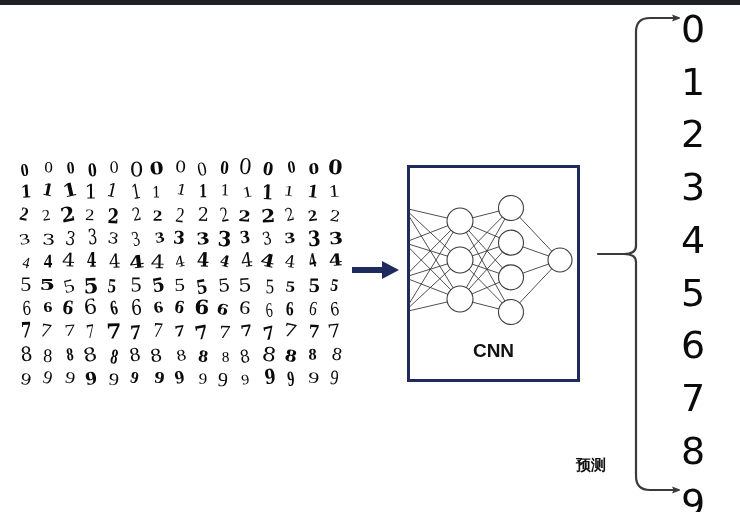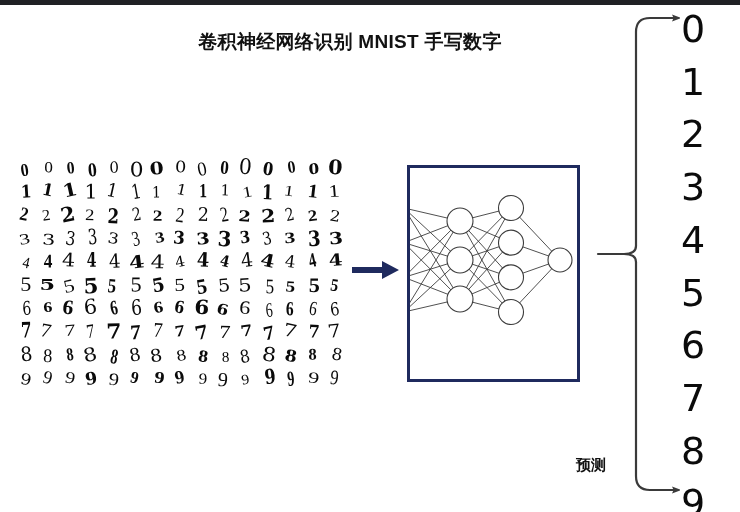--- a/index.html
+++ b/index.html
@@ -131,21 +131,20 @@
     line-height: 1;
   }
 </style>
 </head>
 <body>
 
 <div id="slide">
 
   <div id="top-bar"></div>
 
-  <div id="slide-title">卷积神经网络识别 MNIST 手写数字</div>
 
   <div id="mnist-grid">
       <div class="digit-cell">
         <span class="digit-glyph" style="font-weight: bold; font-family: &quot;Liberation Serif&quot;, serif; transform: translate(-0.5px, 1.5px) rotate(-8.4deg) scale(0.95, 1.07);">0</span>
       </div>
       <div class="digit-cell">
         <span class="digit-glyph" style="font-weight: normal; font-family: &quot;Liberation Serif&quot;, serif; transform: translate(1.4px, -1.2px) rotate(0.9deg) scale(1.01, 0.91);">0</span>
       </div>
       <div class="digit-cell">
         <span class="digit-glyph" style="font-weight: bold; font-family: &quot;Liberation Serif&quot;, serif; transform: translate(1.4px, -0.7px) rotate(-5.7deg) scale(0.93, 1.01);">0</span>
@@ -631,20 +630,21 @@
         </g>
         <circle cx="50" cy="31" r="13" fill="#ffffff" stroke="#3c3c3c" stroke-width="1.1"></circle>
         <circle cx="50" cy="70" r="13" fill="#ffffff" stroke="#3c3c3c" stroke-width="1.1"></circle>
         <circle cx="50" cy="109" r="13" fill="#ffffff" stroke="#3c3c3c" stroke-width="1.1"></circle>
         <circle cx="101" cy="18" r="12.5" fill="#ffffff" stroke="#3c3c3c" stroke-width="1.1"></circle>
         <circle cx="101" cy="52.666666666666664" r="12.5" fill="#ffffff" stroke="#3c3c3c" stroke-width="1.1"></circle>
         <circle cx="101" cy="87.33333333333333" r="12.5" fill="#ffffff" stroke="#3c3c3c" stroke-width="1.1"></circle>
         <circle cx="101" cy="122" r="12.5" fill="#ffffff" stroke="#3c3c3c" stroke-width="1.1"></circle>
         <circle cx="150" cy="70" r="12" fill="#ffffff" stroke="#3c3c3c" stroke-width="1.1"></circle>
       </svg>
+    <div id="cnn-label">CNN</div>
   </div>
 
   <svg id="output-brace" viewBox="0 0 100 500">
     <g fill="none" stroke="#3a3a3a" stroke-width="2.2" stroke-linecap="round">
       <path d="M56 240 C56 246 50 248 44 248 C50 248 56 250 56 256"></path>
       <path d="M56 240 C56 234 56 30 56 26 C56 16 62 12 70 12"></path>
       <path d="M56 256 C56 262 56 466 56 470 C56 480 62 484 70 484"></path>
       <path d="M44 248 H18"></path>
     </g>
     <path d="M70 12 L96 12" fill="none" stroke="#3a3a3a" stroke-width="2"></path>

